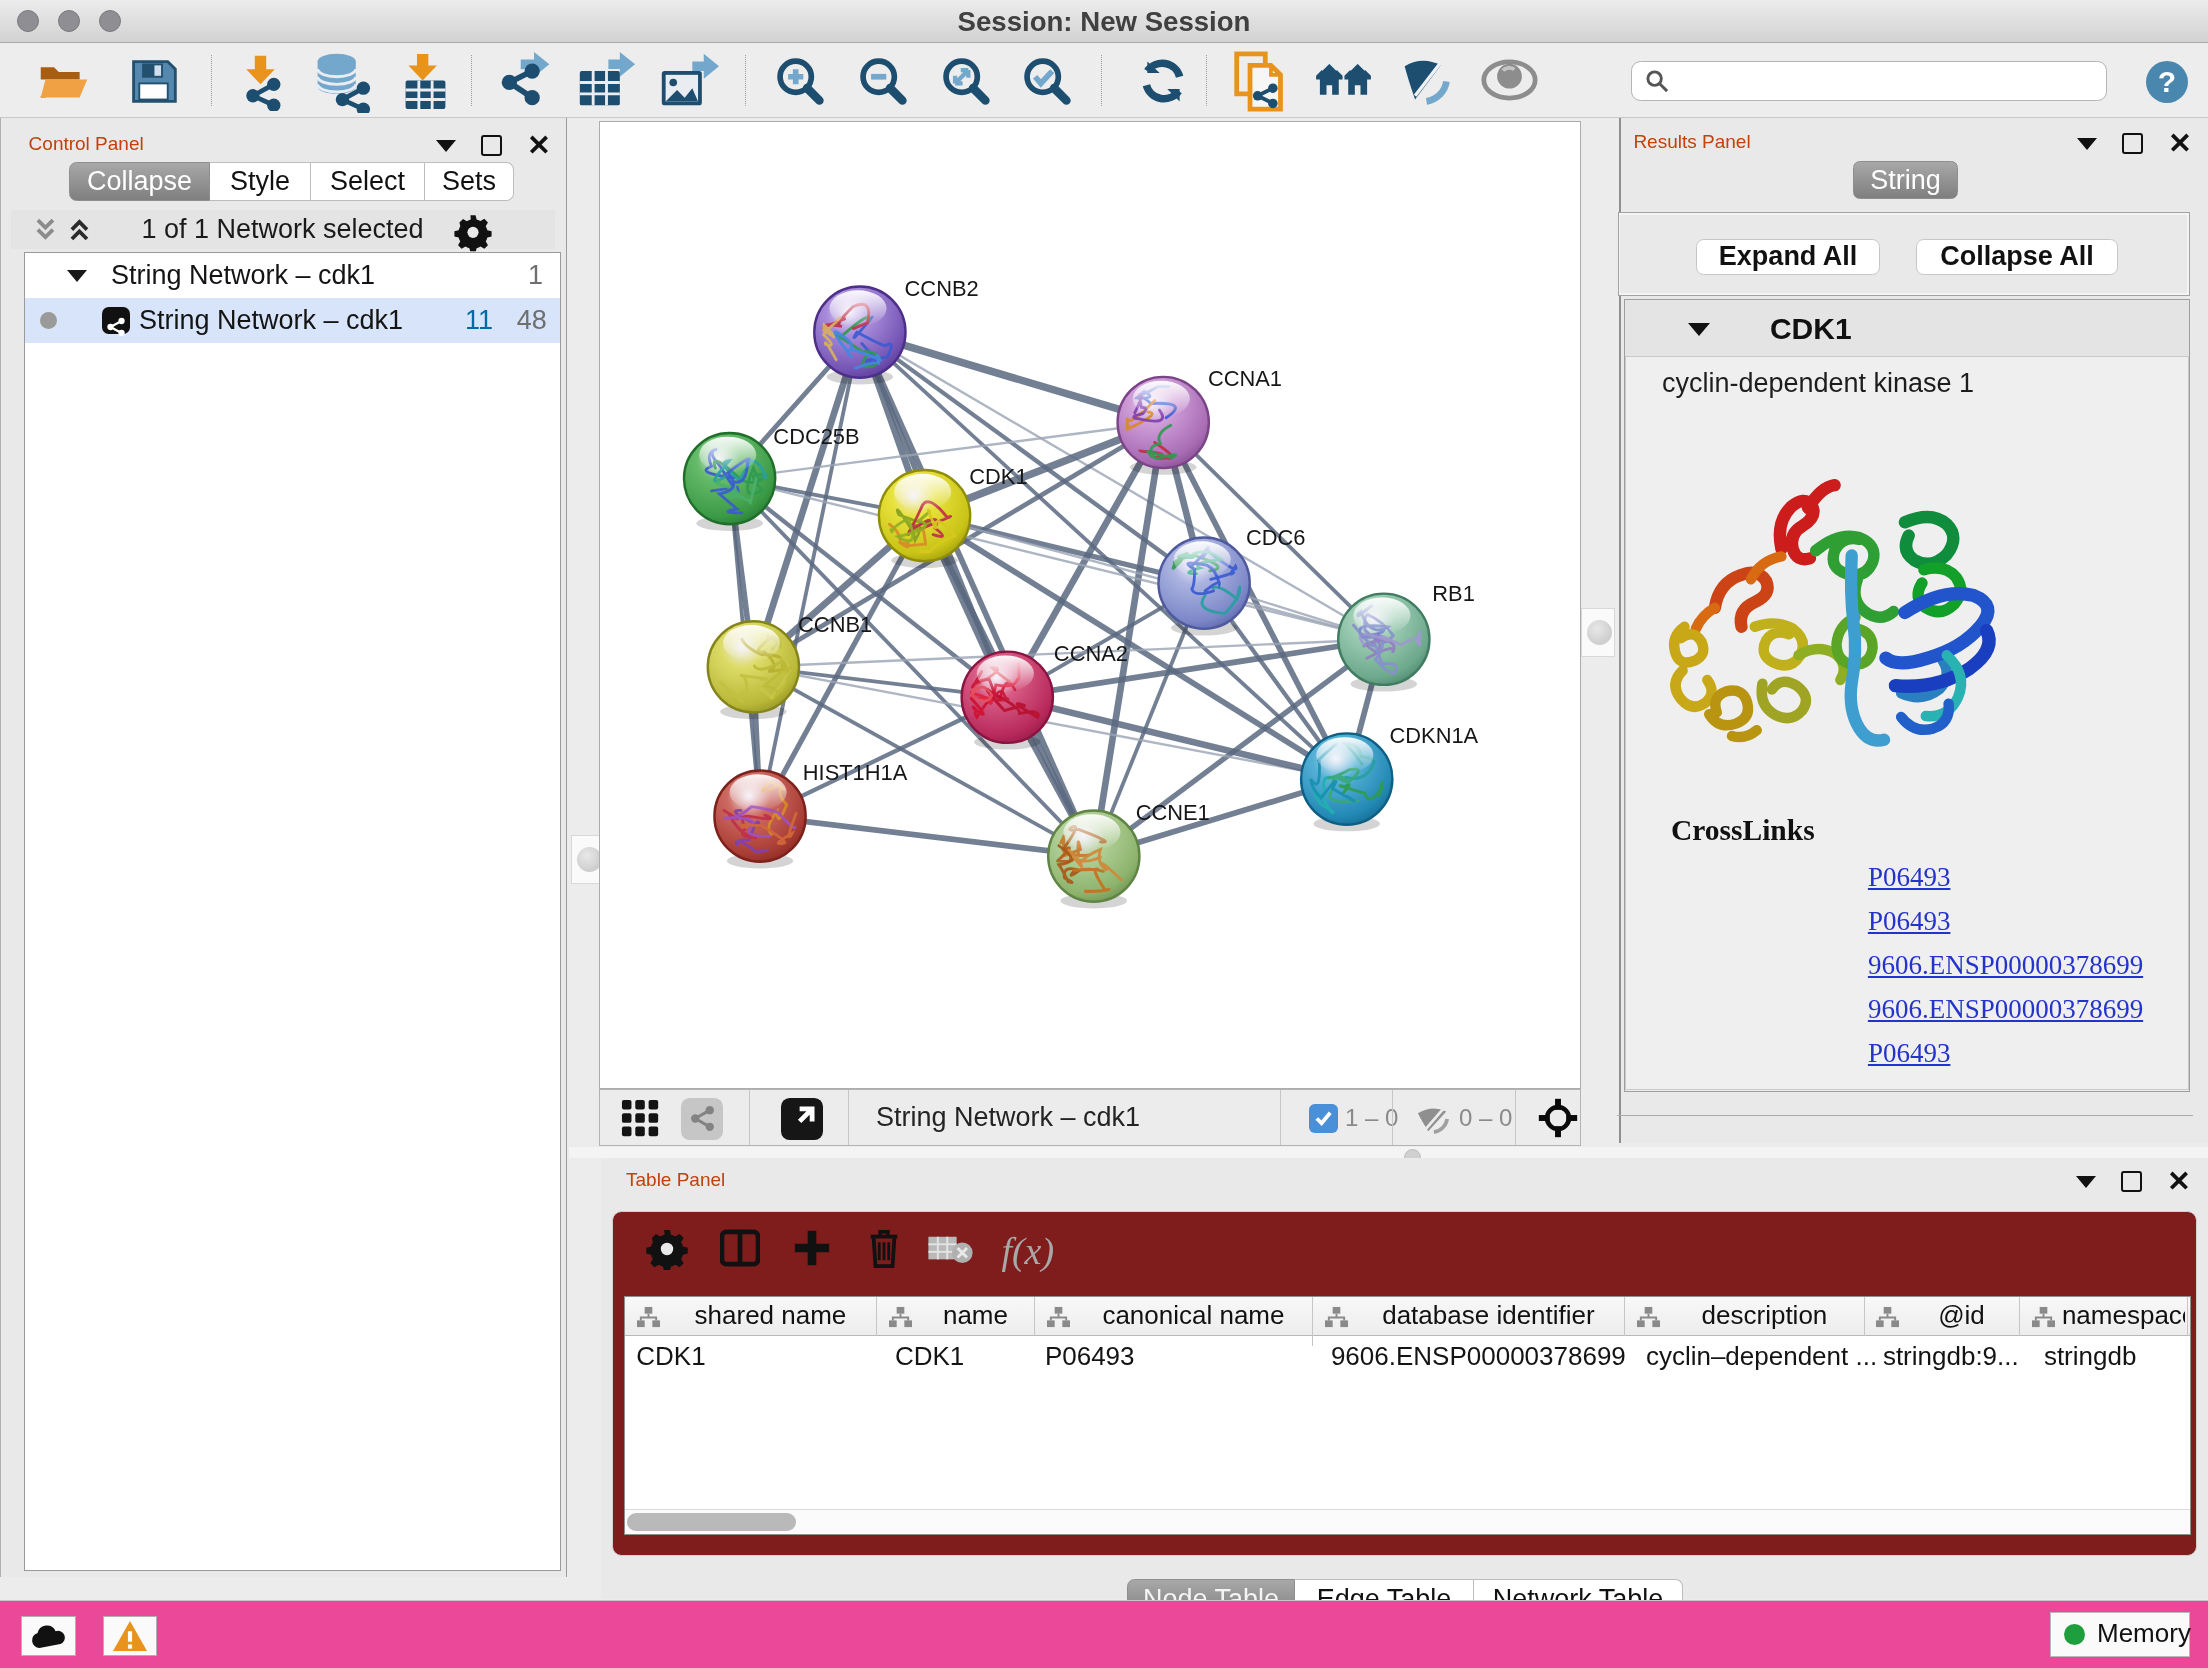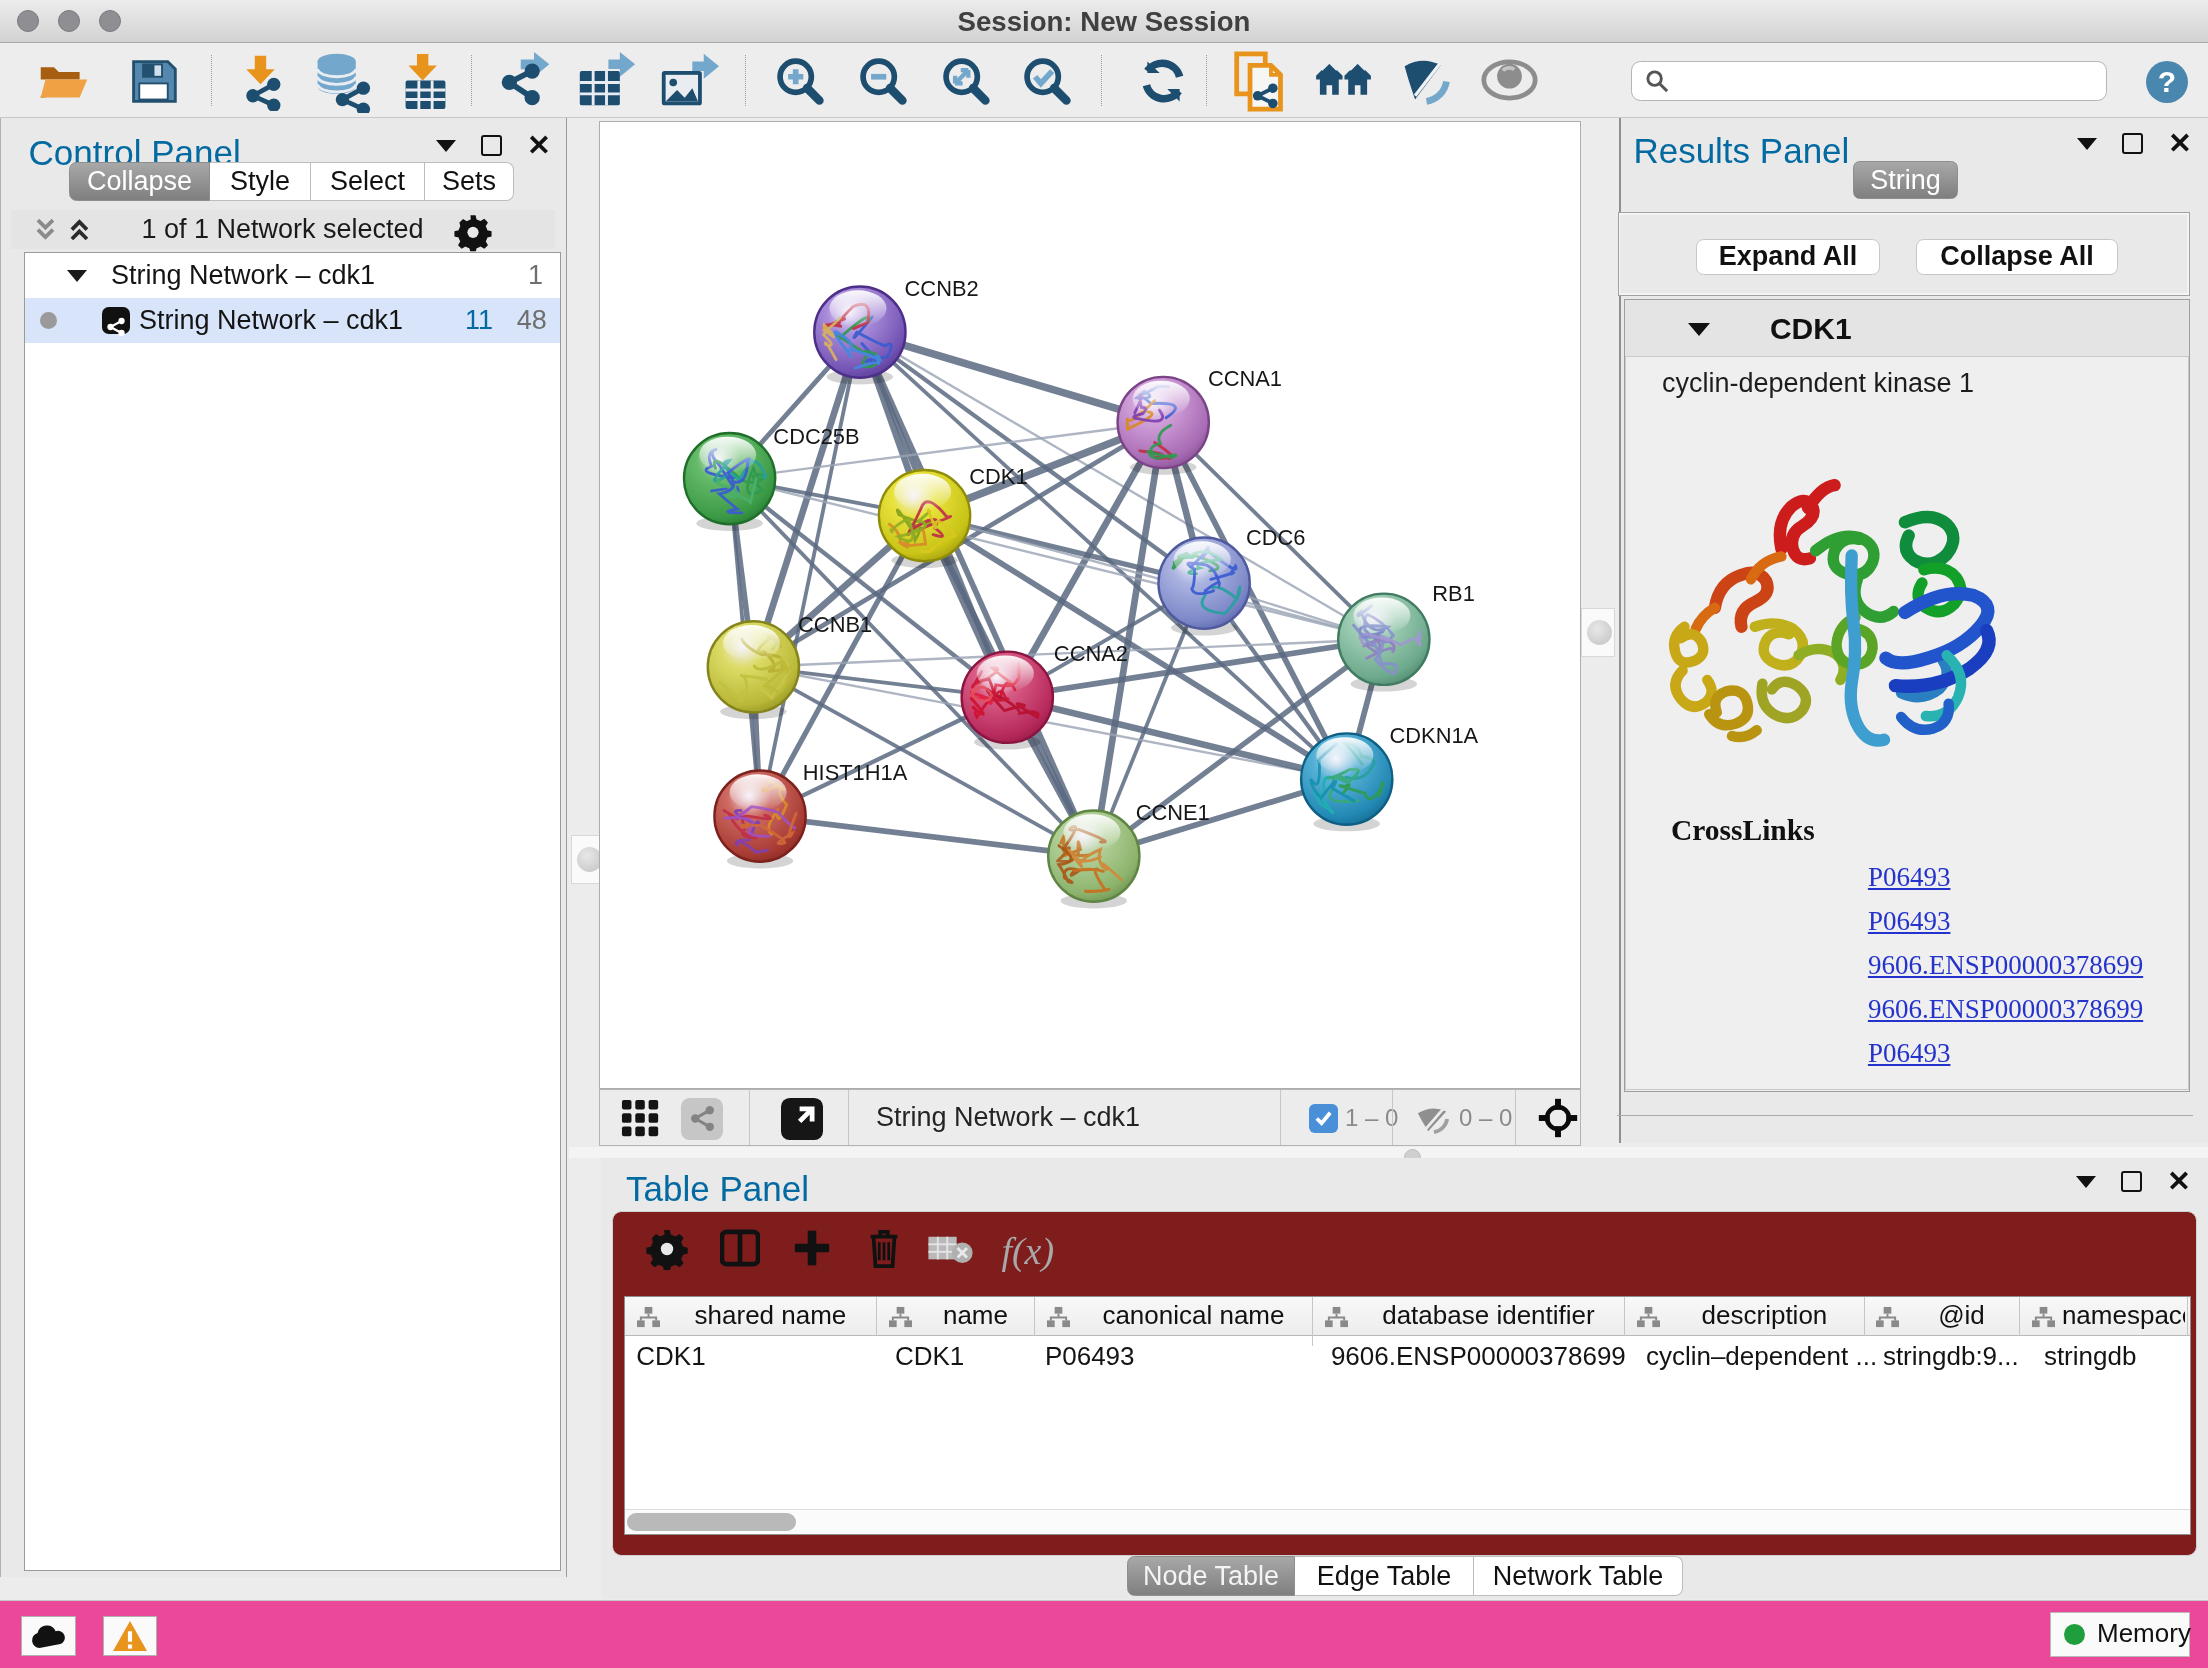--- a/index.html
+++ b/index.html
@@ -1,20 +1,20 @@
 <!DOCTYPE html>
 <html style="font-size:15px"><head><meta charset="utf-8"><style>
 * { margin:0; padding:0; box-sizing:border-box; }
 html,body { width:2208px; height:1668px; overflow:hidden; background:#ececec;
   font-family:"Liberation Sans", sans-serif; -webkit-font-smoothing:antialiased; }
 .abs { position:absolute; }
 .ic { position:absolute; }
 .vsep { position:absolute; top:12.4px; height:51px; width:0;
   border-left:1.9px dotted #9a9a9a; }
-.ptitle { font-size:35px; color:#0369a1; }
+.ptitle { font-size:19px; color:#c2410c; }
 .winbtns { position:absolute; display:flex; gap:25px; align-items:center; color:#111; }
 .tri { width:0; height:0; border-left:10.5px solid transparent; border-right:10.5px solid transparent; border-top:12.4px solid #111; }
 .maxsq { width:21px; height:21px; border:2.9px solid #111; border-radius:2.9px; }
 .xx { font-size:28.5px; font-weight:bold; line-height:21px; }
 .graybtn { background:linear-gradient(#a8a8a8,#7f7f7f); color:#fff; }
 .whitebtn { background:#fff; color:#111; }
 a.lnk { color:#2433cc; text-decoration:underline; }
 </style></head>
 <body>
 
@@ -763,21 +763,21 @@
           <div style="position:absolute;left:1021px;">cyclin–dependent ...</div>
           <div style="position:absolute;left:1258px;">stringdb:9...</div>
           <div style="position:absolute;left:1419px;">stringdb</div>
         </div>
       <div style="position:absolute;left:0;bottom:0;width:100%;height:25px;background:#fbfbfb;border-top:1px solid #dcdcdc;">
         <div style="position:absolute;left:1.9px;top:2.9px;width:169px;height:18px;border-radius:9.5px;background:#b9b9b9;"></div>
       </div>
     </div>
   </div>
 
-  <div class="abs" style="left:526px;top:398px;height:40px;display:flex;font-size:27px;">
+  <div class="abs" style="left:526px;top:421px;height:40px;display:flex;font-size:27px;">
     <div class="graybtn" style="width:168px;border:1px solid #8e8e8e;border-radius:7.6px 0 0 7.6px;text-align:center;line-height:38px;color:#f4f4f4;">Node Table</div>
     <div class="whitebtn" style="width:179px;border:1px solid #bdbdbd;border-left:none;text-align:center;line-height:38px;">Edge Table</div>
     <div class="whitebtn" style="width:209px;border:1px solid #bdbdbd;border-left:none;border-radius:0 7.6px 7.6px 0;text-align:center;line-height:38px;">Network Table</div>
   </div>
 </div>
 
 <div class="abs" style="left:0;top:1600px;width:2208px;height:72px;background:#ec4899;border-top:1.9px solid #c6c6c6;">
   <div class="abs" style="left:21px;top:15px;width:55px;height:40px;background:#fafafa;border:1.9px solid #b0b0b0;text-align:center;">
     <div style="margin-top:5.7px;display:inline-block;"><svg width="38" height="27" viewBox="0 0 40 28">
           <path d="M10 26 a8 8 0 0 1 -2 -15.7 A10 10 0 0 1 27 8.5 a7 7 0 0 1 5 13.5 z" fill="#111"></path>

